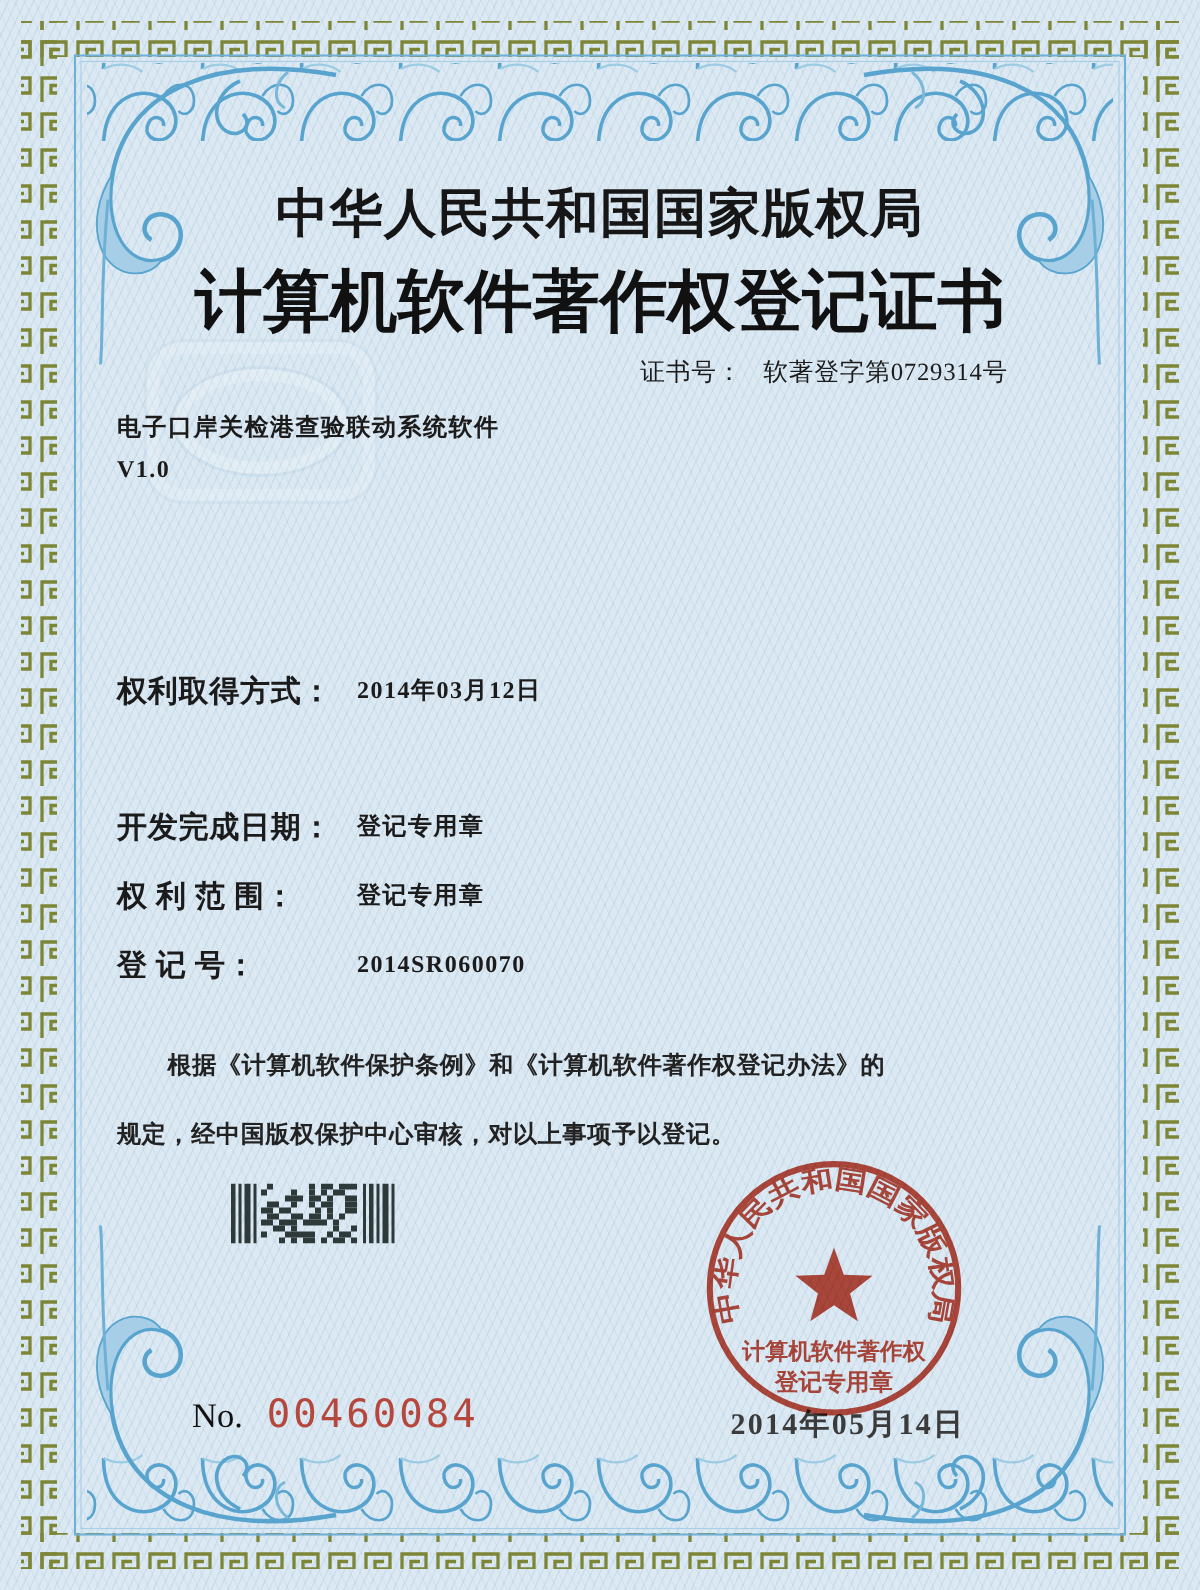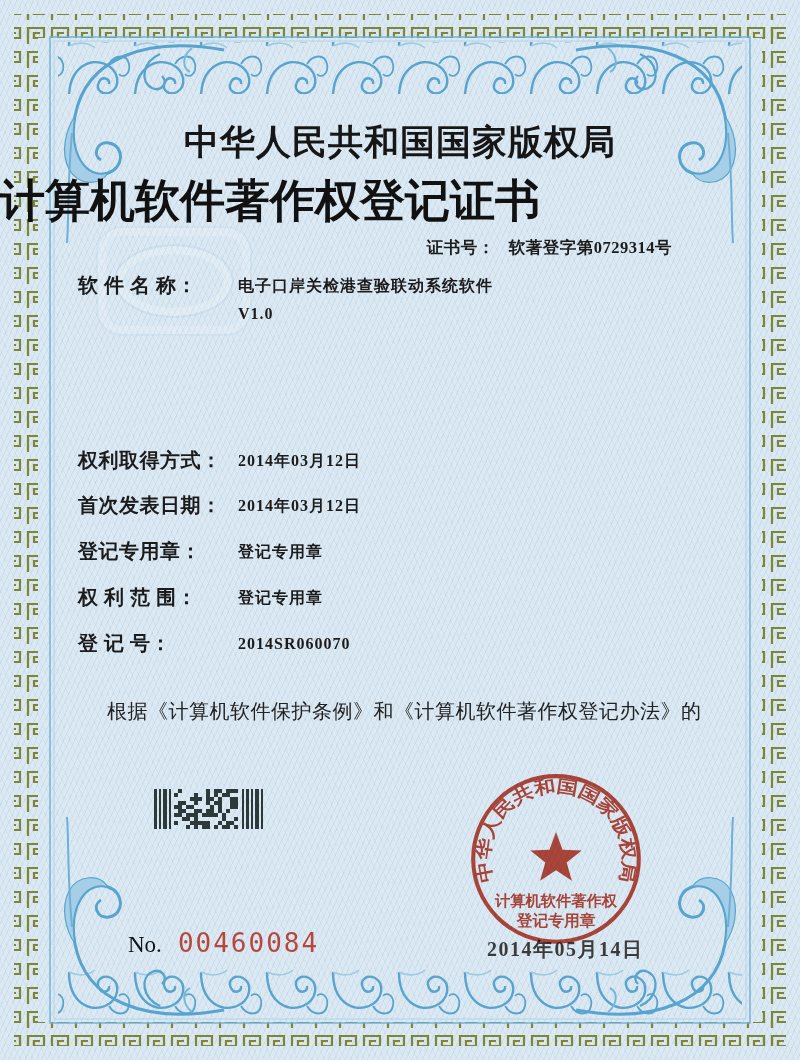--- a/index.html
+++ b/index.html
@@ -14,39 +14,39 @@
     background-image:
       repeating-linear-gradient(115deg, rgba(100,160,200,0.14) 0px, rgba(100,160,200,0.14) 1px, rgba(255,255,255,0) 1px, rgba(255,255,255,0) 5px),
       repeating-linear-gradient(65deg, rgba(120,175,210,0.10) 0px, rgba(120,175,210,0.10) 1px, rgba(255,255,255,0) 1px, rgba(255,255,255,0) 6px);
   }
   .abs{position:absolute;}
   .authority{
     top:119px;left:0;width:100%;text-align:center;
     font-size:35px;font-weight:bold;color:#161616;letter-spacing:1px;
   }
   .cert-title{
-    top:171px;left:0;width:100%;text-align:left;
+    top:171px;left:0;width:100%;text-align:center;
     font-size:45px;font-weight:bold;color:#111;letter-spacing:0px;
   }
   .cert-no{
-    top:237px;right:128px;font-size:16.5px;font-weight:bold;color:#1c1c1c;letter-spacing:0.5px;
+    top:237px;right:128px;font-size:16.5px;font-weight:normal;color:#1c1c1c;letter-spacing:0.5px;
   }
   .cert-no .val{margin-left:14px;}
   .frow{left:78px;width:650px;color:#1b1b1b;}
   .flabel{
     display:inline-block;width:160px;vertical-align:top;
     font-size:20px;font-weight:bold;letter-spacing:0.5px;
   }
   .fvalue{
     display:inline-block;vertical-align:top;
     font-size:16px;font-weight:bold;letter-spacing:1px;line-height:28px;
   }
   .statement{
-    top:688px;left:65px;width:644px;
-    font-size:20px;font-weight:normal;color:#222;
+    top:688px;left:78px;width:644px;
+    font-size:16px;font-weight:bold;color:#222;
     line-height:46px;letter-spacing:0.5px;
   }
   .statement .line1{text-indent:2.1em;}
   .barcode{top:789px;left:154px;width:112px;height:40px;}
   .serial{top:928px;left:128px;font-size:23px;color:#121212;}
   .serial .num{
     font-family:"DejaVu Sans Mono",monospace;
     font-size:26px;color:#b5473d;letter-spacing:2px;margin-left:16px;
   }
   .issue-date{
@@ -114,49 +114,47 @@
     <div class="inner"></div>
   </div>
 
   <div class="abs authority">中华人民共和国国家版权局</div>
   <div class="abs cert-title">计算机软件著作权登记证书</div>
   <div class="abs cert-no">
     <span>证书号：</span><span class="val">软著登字第0729314号</span>
   </div>
 
   <div class="abs frow" style="top:272px">
-    <span class="flabel">软  件  名  称：</span><div class="fvalue">
+    <div class="fvalue">
       <div>电子口岸关检港查验联动系统软件</div>
       <div>V1.0</div>
     </div>
   </div>
 
 
   <div class="abs frow" style="top:447px">
     <span class="flabel">权利取得方式：</span><span class="fvalue">2014年03月12日</span>
   </div>
 
-  <div class="abs frow" style="top:492px">
-    <span class="flabel">首次发表日期：</span><span class="fvalue">2014年03月12日</span>
-  </div>
 
   <div class="abs frow" style="top:538px">
-    <span class="flabel">登记专用章：</span><span class="fvalue">登记专用章</span>
+    <span class="flabel">开发完成日期：</span><span class="fvalue">登记专用章</span>
   </div>
 
   <div class="abs frow" style="top:584px">
     <span class="flabel">权  利  范  围：</span><span class="fvalue">登记专用章</span>
   </div>
 
   <div class="abs frow" style="top:630px">
     <span class="flabel">登    记    号：</span><span class="fvalue">2014SR060070</span>
   </div>
 
   <div class="abs statement">
     <div class="line1">根据《计算机软件保护条例》和《计算机软件著作权登记办法》的</div>
+    <div>规定，经中国版权保护中心审核，对以上事项予以登记。</div>
   </div>
 
   <div class="abs barcode"><svg width="112" height="40" viewBox="0 0 112 40" fill="#2e3a3a">
         <rect x="0" y="0" width="3" height="40"></rect>
         <rect x="5" y="0" width="2" height="40"></rect>
         <rect x="9" y="0" width="4" height="40"></rect>
         <rect x="15" y="0" width="2" height="40"></rect>
         <rect x="88" y="0" width="2" height="40"></rect>
         <rect x="92" y="0" width="3" height="40"></rect>
         <rect x="97" y="0" width="2" height="40"></rect>

